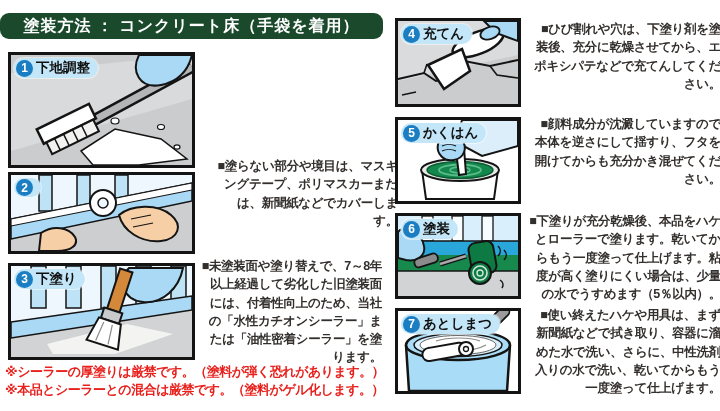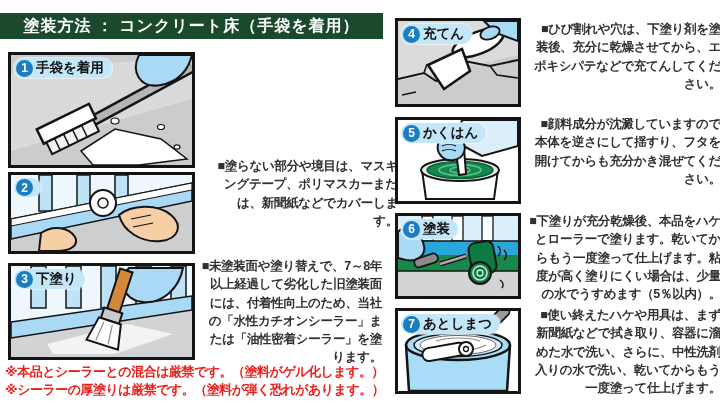--- a/index.html
+++ b/index.html
@@ -4,21 +4,21 @@
 <style>
   * { margin:0; padding:0; box-sizing:border-box; }
   html,body { background:#ffffff; }
   .page {
     position:relative; width:720px; height:411px; background:#ffffff;
     font-family:"Liberation Sans","DejaVu Sans",sans-serif; overflow:hidden;
   }
   .header-bar {
     position:absolute; left:0; top:13px; width:383px; height:26px;
     background:#1a4a2b; color:#ffffff; font-weight:bold; font-size:16px;
-    display:flex; align-items:center; justify-content:center; letter-spacing:1px;
+    display:flex; align-items:center; justify-content:center; letter-spacing:1px;border-radius:9px;
   }
   .panel {
     position:absolute; border:3px solid #141414; background:#ffffff; overflow:hidden;
   }
   .panel svg { position:absolute; left:0; top:0; width:100%; height:100%; display:block; }
   .chip {
     position:absolute; top:3px; left:3px; z-index:2;
     background:#c3e6f8; border-radius:13px; padding:1px 8px 1px 2px;
     display:flex; align-items:center; gap:3px; box-shadow:0 0 0 1px rgba(255,255,255,.5);
   }
@@ -59,21 +59,21 @@
         <line x1="60" y1="76" x2="60" y2="89" stroke="#141414" stroke-width="1.5"></line>
         <line x1="70" y1="76" x2="70" y2="89" stroke="#141414" stroke-width="1.5"></line>
       </g>
       <path d="M128,0 C120,16 128,34 150,30 C170,26 178,12 181,0 Z" fill="#a9d9f4" stroke="#141414" stroke-width="2"></path>
       <ellipse cx="104" cy="66" rx="4" ry="3" fill="#ffffff" stroke="#141414" stroke-width="1.2"></ellipse>
       <ellipse cx="150" cy="72" rx="3.5" ry="2.5" fill="#ffffff" stroke="#141414" stroke-width="1.2"></ellipse>
       <ellipse cx="166" cy="92" rx="3" ry="2.2" fill="#ffffff" stroke="#141414" stroke-width="1.2"></ellipse>
     </svg>
     <div class="chip">
       <div class="num">1</div>
-      <div class="chip-label">手袋を着用</div>
+      <div class="chip-label">下地調整</div>
     </div>
   </div>
 
   <div class="panel" style="left:8px; top:172px; width:187px; height:82px;">
     <svg viewBox="0 0 181 76" preserveAspectRatio="none">
       <rect width="181" height="76" fill="#eef7fd"></rect>
       <rect x="28" y="0" width="13" height="36" fill="#bfe3f6" stroke="#141414" stroke-width="1.5"></rect>
       <rect x="66" y="0" width="13" height="32" fill="#bfe3f6" stroke="#141414" stroke-width="1.5"></rect>
       <rect x="104" y="0" width="13" height="28" fill="#bfe3f6" stroke="#141414" stroke-width="1.5"></rect>
       <polygon points="0,64 181,26 181,76 0,76" fill="#cdced0"></polygon>
@@ -113,22 +113,22 @@
       </g>
     </svg>
     <div class="chip">
       <div class="num">3</div>
       <div class="chip-label">下塗り</div>
     </div>
   </div>
   <div class="step-text" style="left:200px; top:257px; width:182px;">■未塗装面や塗り替えで、7～8年以上経過して劣化した旧塗装面には、付着性向上のため、当社の「水性カチオンシーラー」または「油性密着シーラー」を塗ります。</div>
 
   <div class="warnings">
+    <div>※シーラーの厚塗りは厳禁です。（塗料が弾く恐れがあります。）</div>
     <div>※本品とシーラーとの混合は厳禁です。（塗料がゲル化します。）</div>
-    <div>※シーラーの厚塗りは厳禁です。（塗料が弾く恐れがあります。）</div>
   </div>
 
   <div class="panel" style="left:395px; top:18px; width:126px; height:89px;">
     <svg viewBox="0 0 120 83" preserveAspectRatio="none">
       <rect width="120" height="83" fill="#cbcccd"></rect>
       <polygon points="0,0 120,0 120,34 0,60" fill="#dadbdc"></polygon>
       <path d="M0,58 L26,52 L38,60 L56,56" fill="none" stroke="#141414" stroke-width="2"></path>
       <path d="M26,52 L29,43" fill="none" stroke="#141414" stroke-width="1.6"></path>
       <path d="M66,40 L92,45 L120,39" fill="none" stroke="#141414" stroke-width="2"></path>
       <path d="M92,45 L99,54 L120,57" fill="none" stroke="#141414" stroke-width="1.6"></path>

